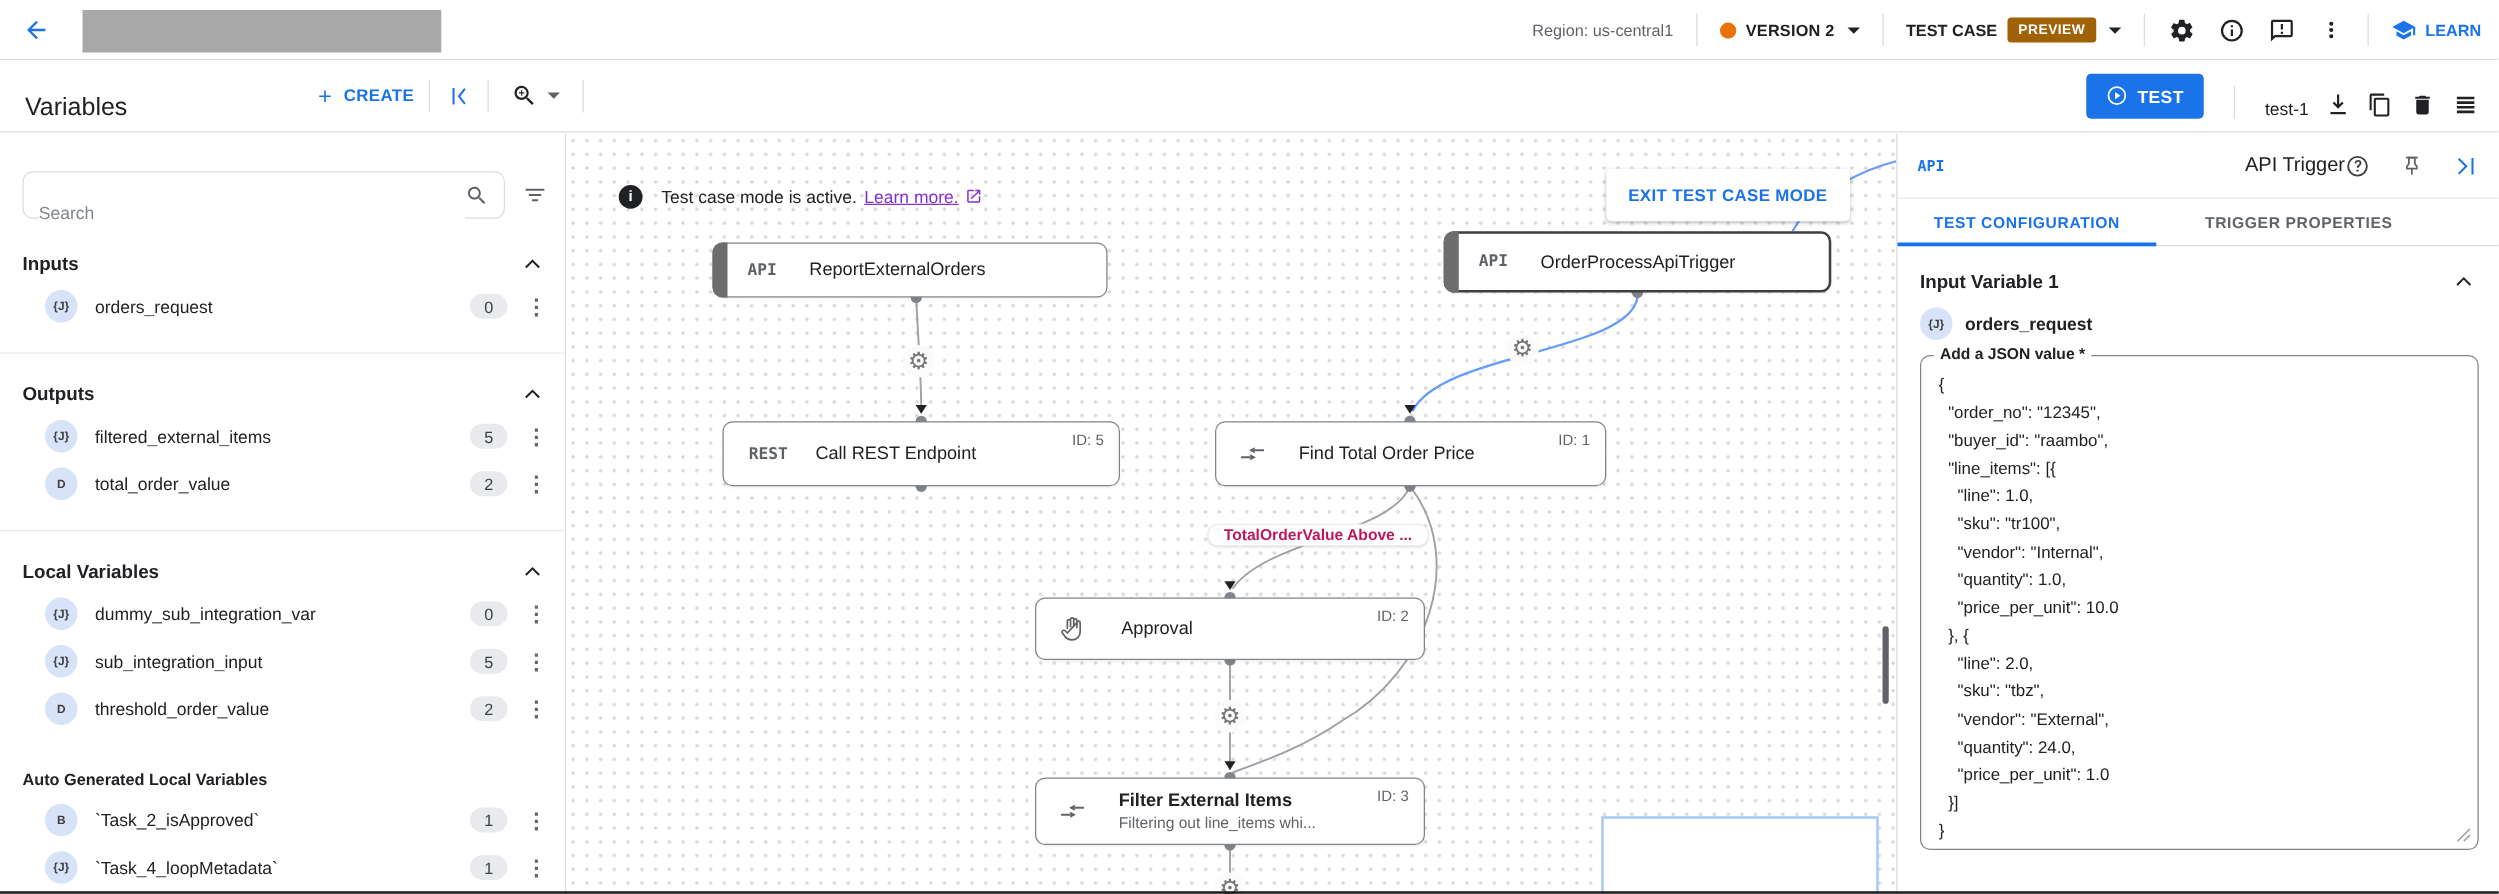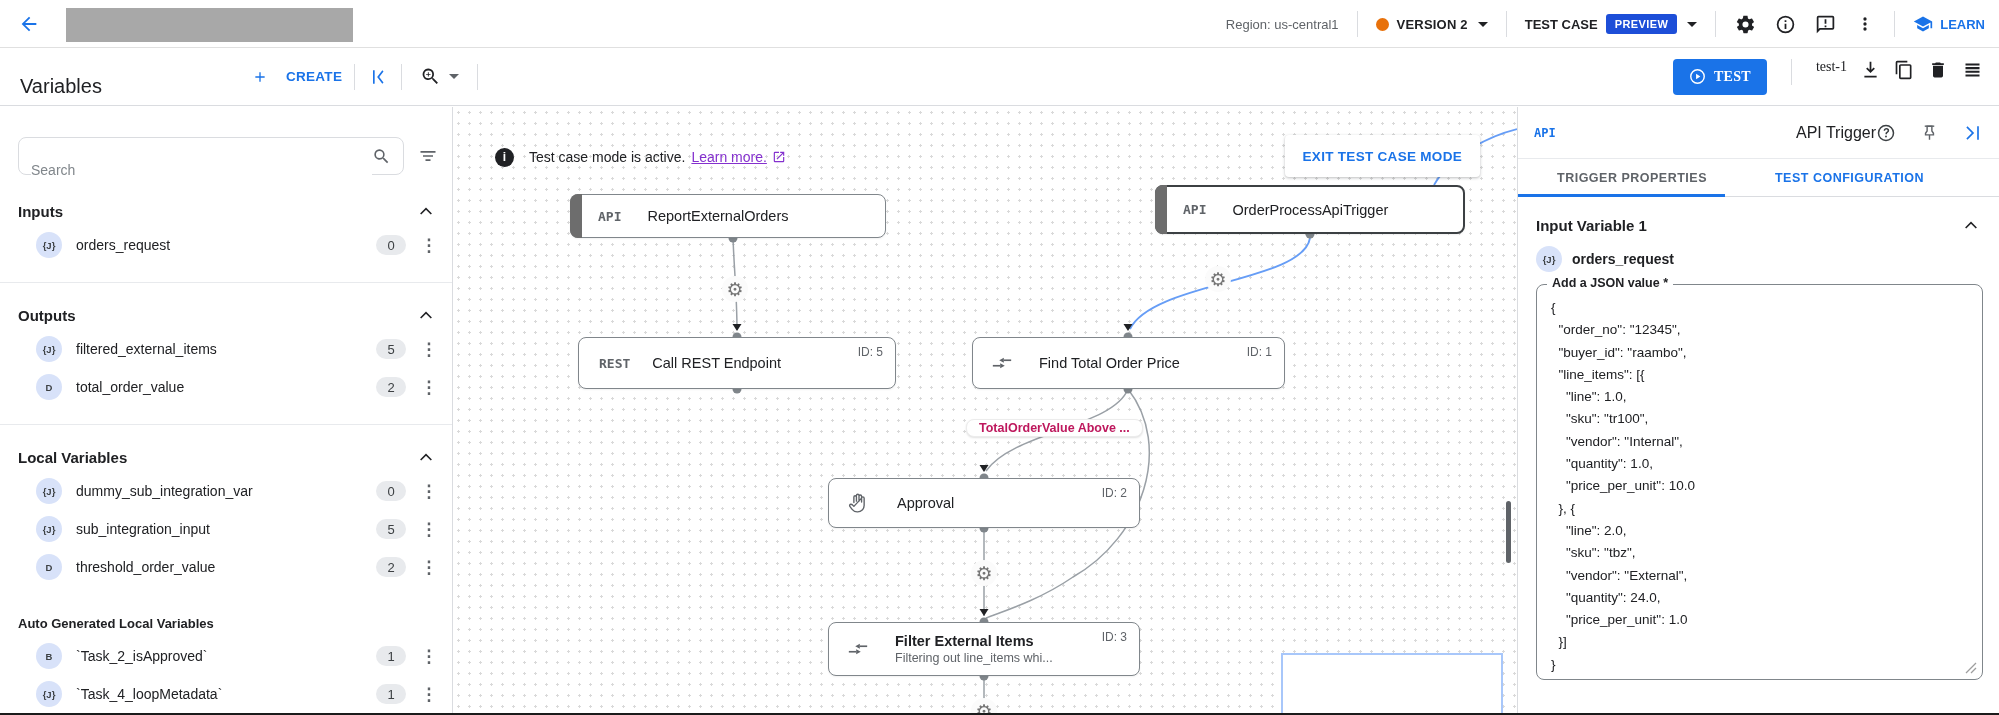--- a/index.html
+++ b/index.html
@@ -13,33 +13,33 @@
   .back { margin-left:18px; cursor:pointer; display:flex; }
   .redacted { position:absolute; left:66px; top:8px; width:287px; height:34px; background:#a8a8a8; }
   .top-right { position:absolute; right:14px; top:0; height:48px; display:flex; align-items:center; gap:18px; }
   .region { font-size:13px; color:#5f6368; }
   .group { display:flex; align-items:center; gap:8px; }
   .dot-orange { width:13px; height:13px; border-radius:50%; background:#e8710a; }
   .version { font-size:13px; font-weight:700; color:#202124; letter-spacing:.2px; }
   .caret { width:0; height:0; border-left:5px solid transparent; border-right:5px solid transparent;
            border-top:5px solid #202124; margin-left:2px; }
   .tc-label { font-size:13px; font-weight:700; }
-  .preview-badge { background:#1d4ed8; color:#fff; font-size:11px; font-weight:700;
+  .preview-badge { background:#a16207; color:#fff; font-size:11px; font-weight:700;
                    padding:4px 9px; border-radius:3px; letter-spacing:.4px; }
   .tb-icon { width:22px; height:22px; display:flex; align-items:center; justify-content:center; cursor:pointer; }
   .learn { display:flex; align-items:center; gap:7px; color:#1a73e8; font-size:13px; font-weight:700; cursor:pointer; }
 
   
   .toolbar { position:absolute; left:0; top:48px; width:1999px; height:58px; background:#fff;
              border-bottom:1px solid #dadce0; display:flex; align-items:center; }
   .tb-title { font-size:20px; color:#202124; margin-left:20px;margin-top:20px; }
-  .create { display:flex; align-items:center; gap:18px; color:#1a73e8; font-size:13.5px; font-weight:700;
+  .create { display:flex; align-items:center; gap:7px; color:#1a73e8; font-size:13.5px; font-weight:700;
             margin-left:150px; cursor:pointer; letter-spacing:.3px; }
   .toolbar .vdiv { margin:0 12px; }
-  .tool-right { position:absolute; right:16px; display:flex; align-items:flex-start; gap:12px;font-family:Liberation Serif, serif; }
+  .tool-right { position:absolute; right:16px; display:flex; align-items:flex-end; gap:12px; }
   .test-btn { background:#1a73e8; color:#fff; border:none; border-radius:4px; height:36px; padding:0 16px;
               font-size:14px; font-weight:700; display:flex; align-items:center; gap:8px; cursor:pointer;
               font-family:inherit; letter-spacing:.3px; }
   .test-name { font-size:14px; color:#202124; font-weight:500; cursor:pointer; }
 
   
   .sidebar { position:absolute; left:0; top:107px; width:453px; height:608px; background:#fff;
              border-right:1px solid #dadce0; overflow:hidden; }
   .search-row { display:flex; align-items:center; margin:30px 14px 8px 18px; gap:14px; }
   .search-box { flex:1; height:38px; border:1px solid #dadce0; border-radius:8px; display:flex;
@@ -435,22 +435,22 @@
       <svg width="19" height="19" viewBox="0 0 24 24">
           <path fill="none" stroke="#5f6368" stroke-width="1.8" d="M15 4v6l2 3v2H7v-2l2-3V4h6zM12 15v6"></path>
           <path fill="none" stroke="#5f6368" stroke-width="1.8" d="M6 4h12"></path>
         </svg>
       <svg width="20" height="20" viewBox="0 0 24 24">
           <path fill="#1a73e8" d="M5.4 4 4 5.4 10.6 12 4 18.6 5.4 20l8-8-8-8zM17 4h2v16h-2V4z"></path>
         </svg>
     </span>
   </div>
   <div class="tabs">
+    <span class="tab active">TEST CONFIGURATION</span>
     <span class="tab idle">TRIGGER PROPERTIES</span>
-    <span class="tab active">TEST CONFIGURATION</span>
     <span class="tab-under"></span>
   </div>
   <div class="pv-head">
     <span class="t">Input Variable 1</span>
     <svg width="16" height="16" viewBox="0 0 24 24">
         <path fill="none" stroke="#202124" stroke-width="2.4" d="M4 15l8-8 8 8"></path>
       </svg>
   </div>
   <div class="pvar">
     <span class="var-ic">{J}</span>

